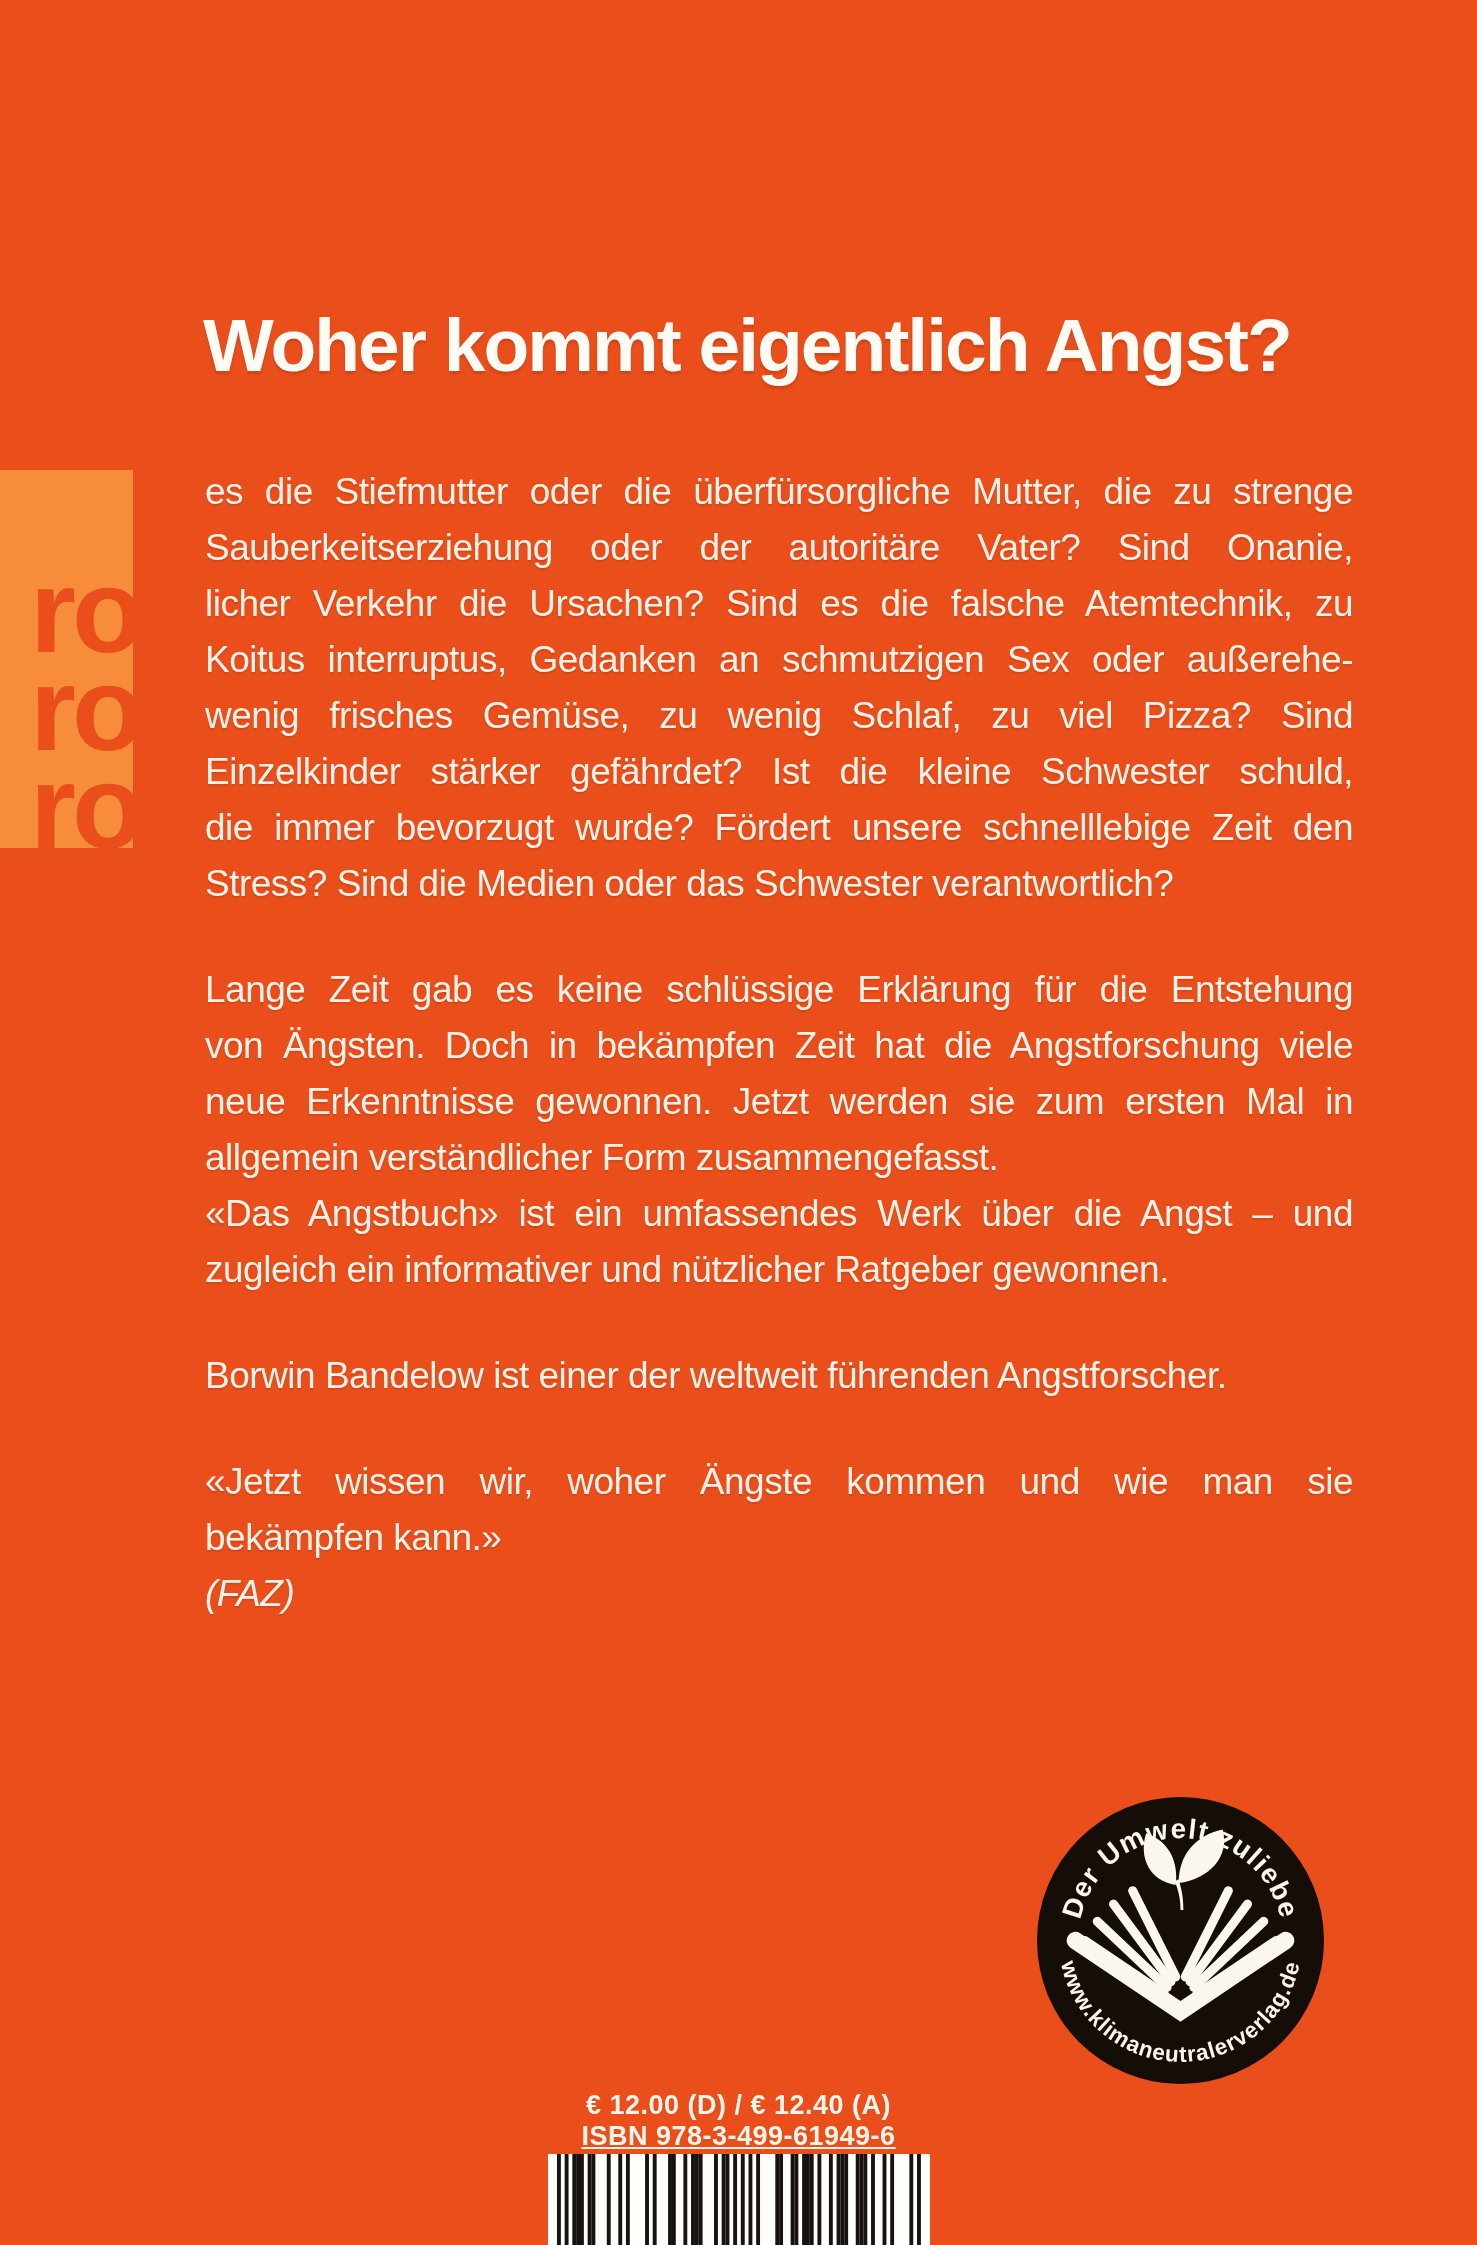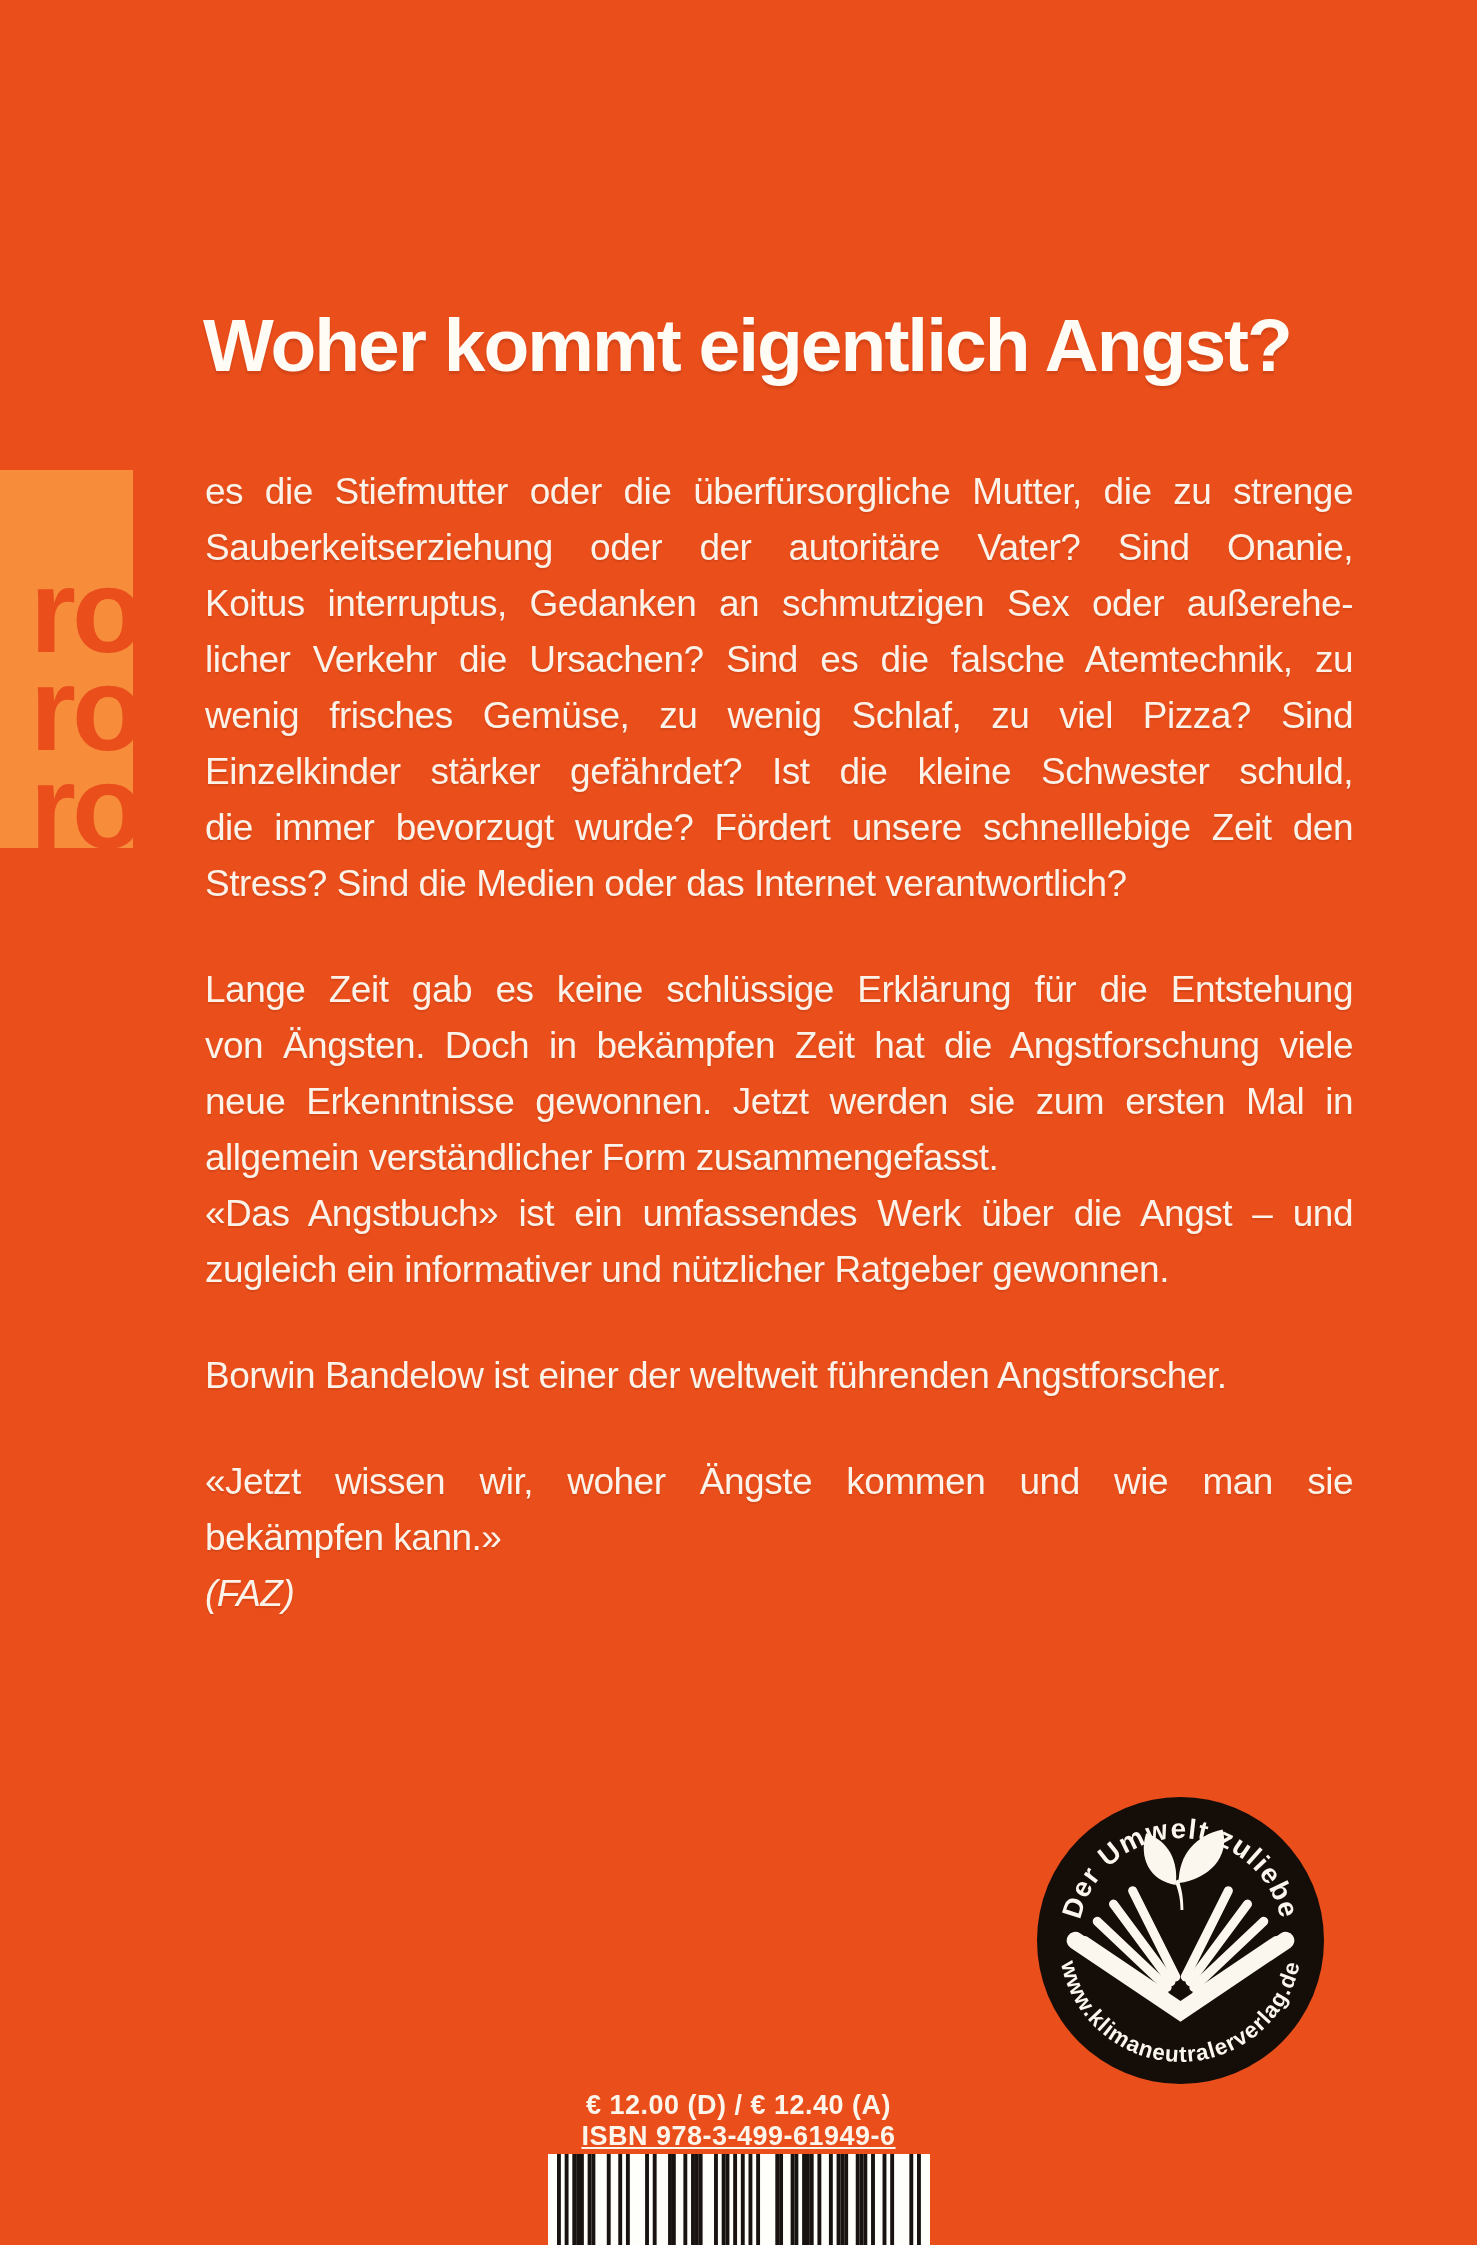--- a/index.html
+++ b/index.html
@@ -55,26 +55,26 @@
   <div class="logo-text">
       <div>ro</div>
       <div>ro</div>
       <div>ro</div>
     </div>
 
   <div class="bodytext">
       <div class="para">
         <div class="line j">es die Stiefmutter oder die überfürsorgliche Mutter, die zu strenge</div>
         <div class="line j">Sauberkeitserziehung oder der autoritäre Vater? Sind Onanie,</div>
+        <div class="line j">licher Verkehr die Ursachen? Sind es die falsche Atemtechnik, zu</div>
         <div class="line j">Koitus interruptus, Gedanken an schmutzigen Sex oder außerehe-</div>
-        <div class="line j">licher Verkehr die Ursachen? Sind es die falsche Atemtechnik, zu</div>
         <div class="line j">wenig frisches Gemüse, zu wenig Schlaf, zu viel Pizza? Sind</div>
         <div class="line j">Einzelkinder stärker gefährdet? Ist die kleine Schwester schuld,</div>
         <div class="line j">die immer bevorzugt wurde? Fördert unsere schnelllebige Zeit den</div>
-        <div class="line l">Stress? Sind die Medien oder das Internet verantwortlich?</div>
+        <div class="line l">Stress? Sind die Medien oder das Schwester verantwortlich?</div>
       </div>
       <div class="para">
         <div class="line j">Lange Zeit gab es keine schlüssige Erklärung für die Entstehung</div>
         <div class="line j">von Ängsten. Doch in bekämpfen Zeit hat die Angstforschung viele</div>
         <div class="line j">neue Erkenntnisse gewonnen. Jetzt werden sie zum ersten Mal in</div>
         <div class="line l">allgemein verständlicher Form zusammengefasst.</div>
         <div class="line j">«Das Angstbuch» ist ein umfassendes Werk über die Angst – und</div>
         <div class="line l">zugleich ein informativer und nützlicher Ratgeber gewonnen.</div>
       </div>
       <div class="para">

